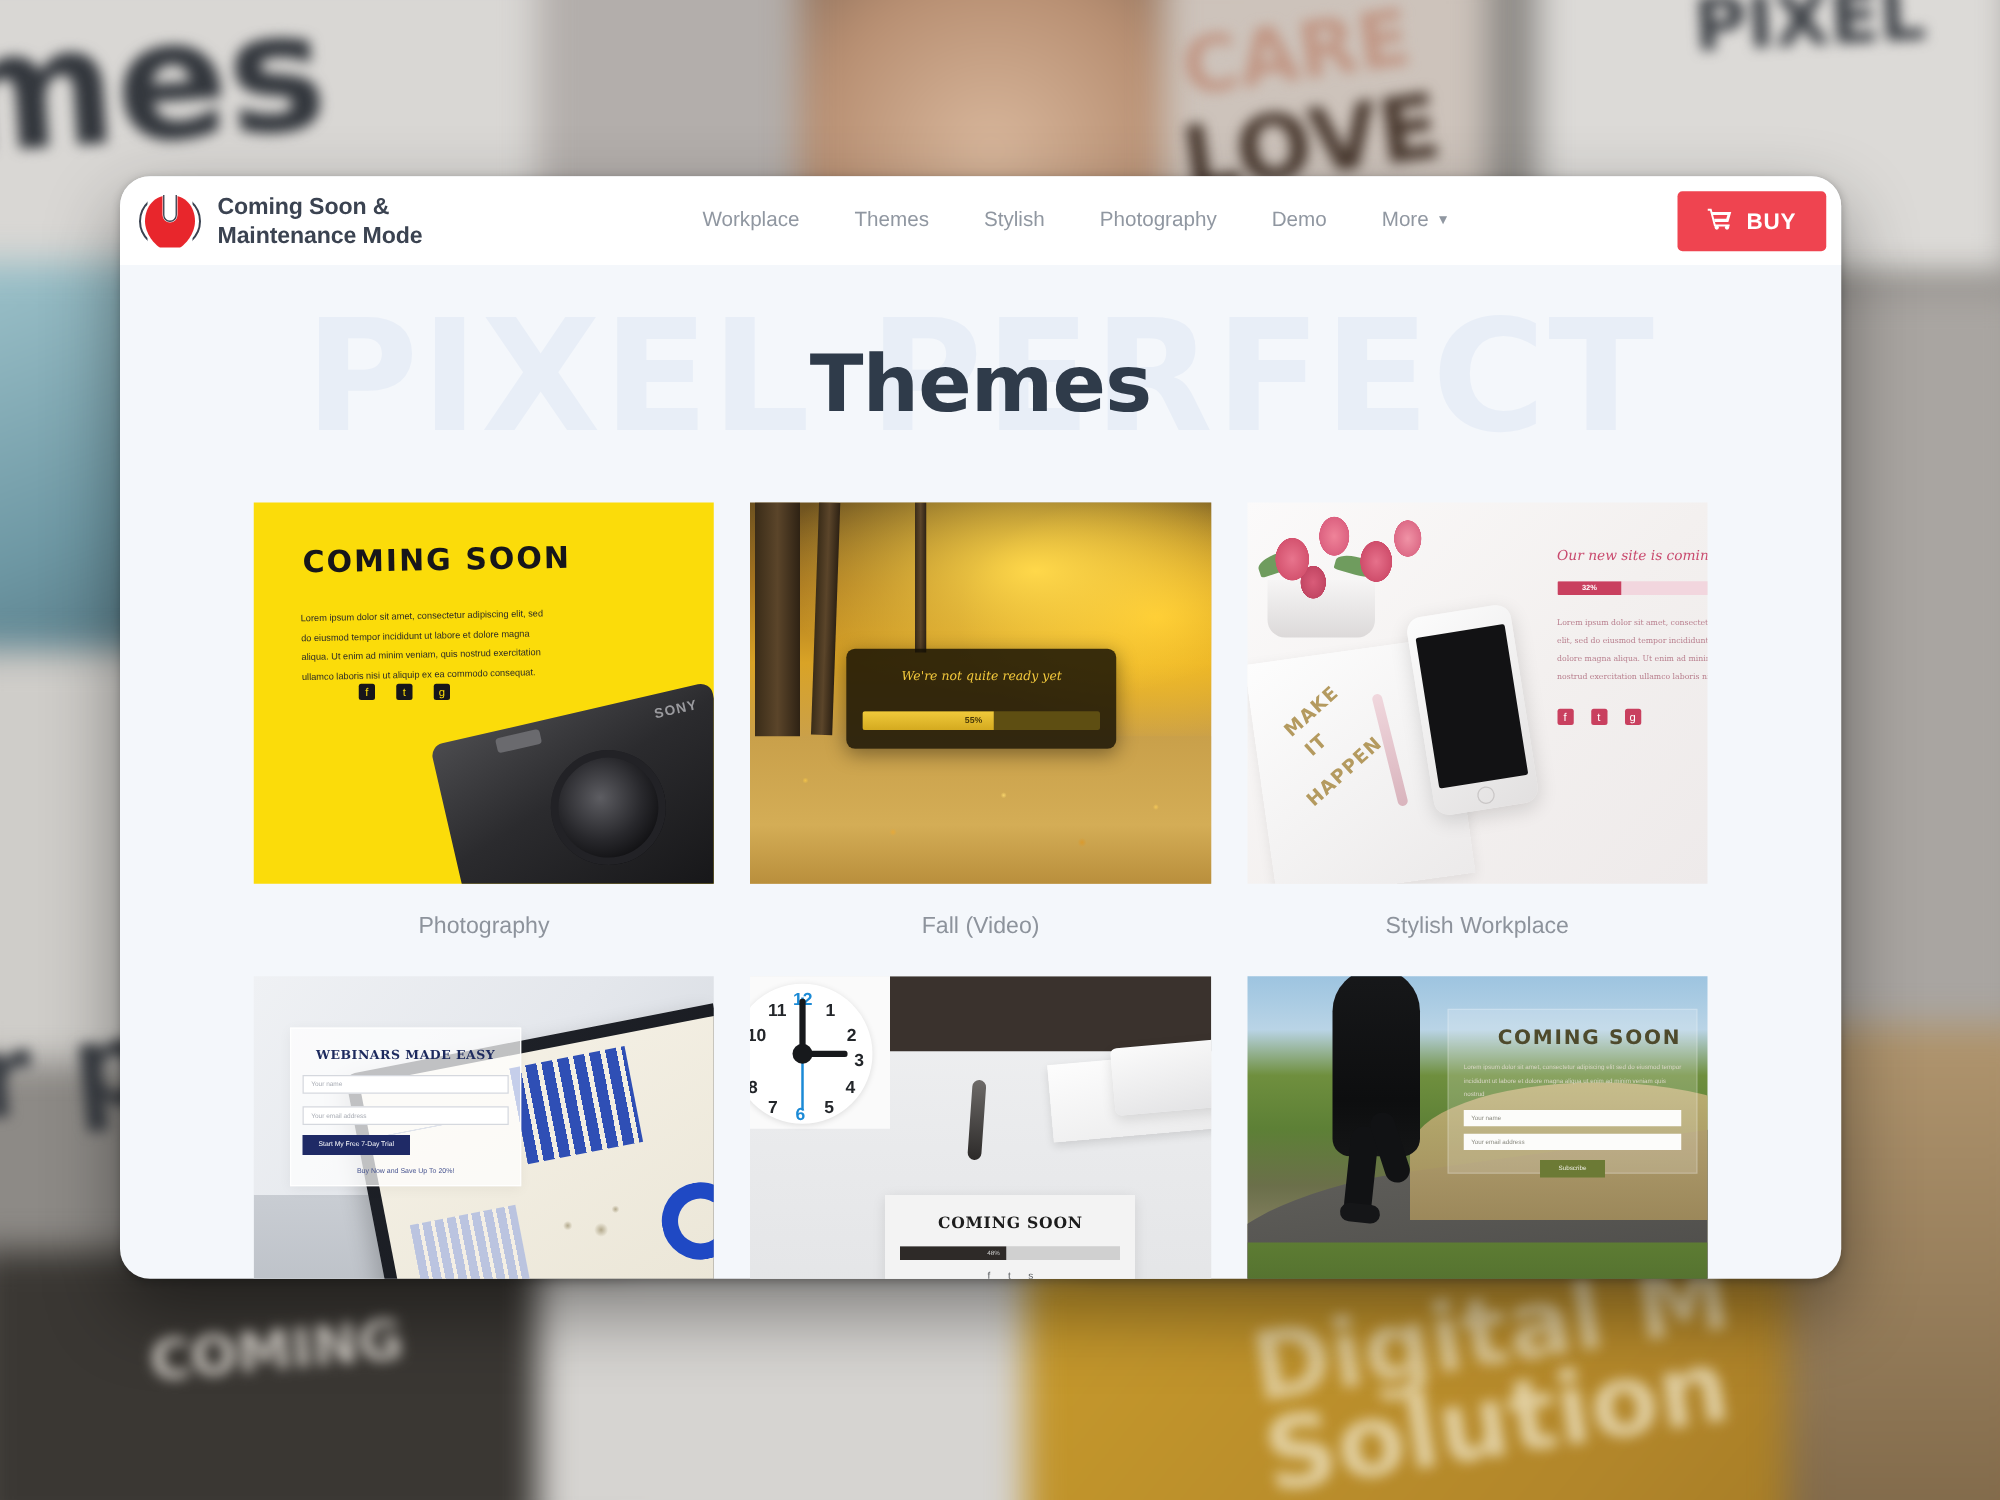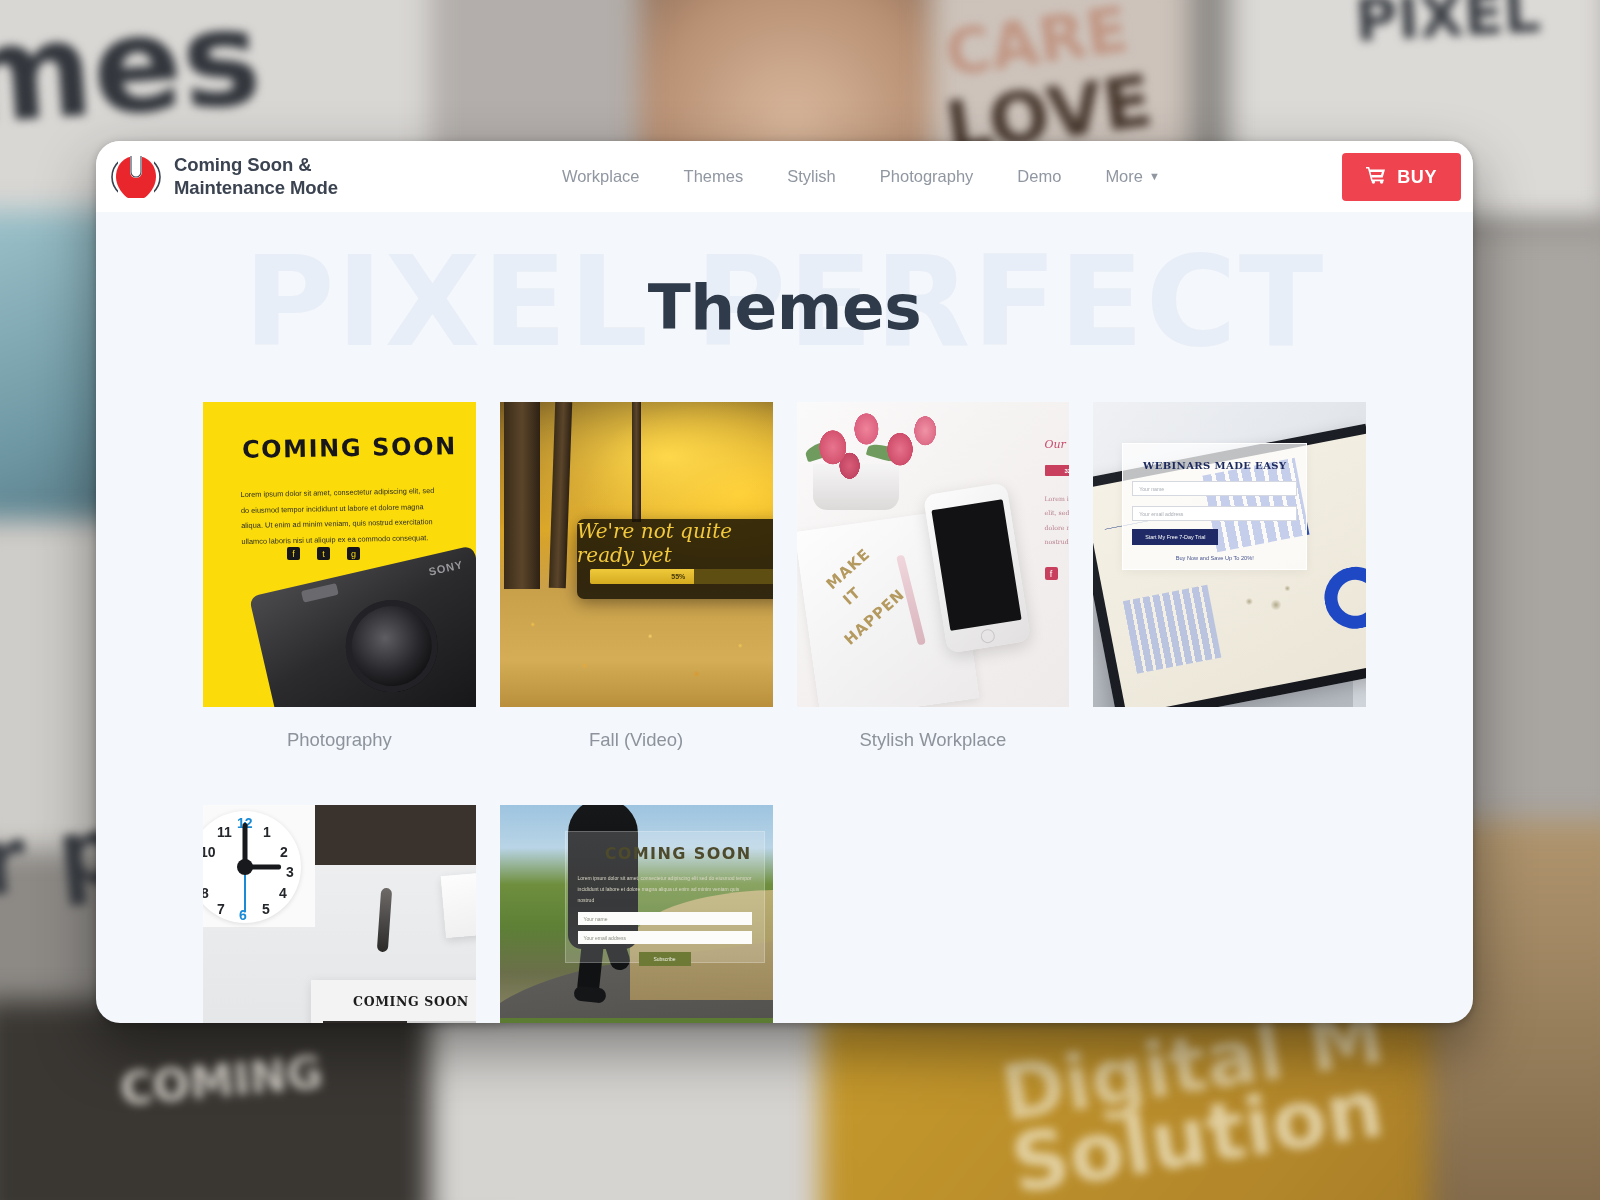--- a/index.html
+++ b/index.html
@@ -149,24 +149,23 @@
     font-weight: 700;
     color: #2f3b4a;
     letter-spacing: -.5px;
     font-family: "DejaVu Sans", sans-serif;
   }
 
   
   .grid {
     padding: 0 107px;
     display: grid;
-    grid-template-columns: repeat(4, 1fr);
+    grid-template-columns: repeat(3, 1fr);
     column-gap: 29px;
     row-gap: 0;
-    gap: 24px;
   }
   .card { }
   .thumb {
     position: relative;
     width: 100%;
     height: 305px;
     overflow: hidden;
     background: #ddd;
     cursor: pointer;
   }
@@ -236,22 +235,22 @@
       radial-gradient(circle 6px at 72% 72%, #d99a2f 0%, transparent 60%),
       radial-gradient(circle 4px at 88% 48%, #f2c657 0%, transparent 60%),
       linear-gradient(180deg, #c9a04a 0%, #d4ad56 60%, #b98f3c 100%);
   }
   .t2 .panel {
     position: absolute; left: 77px; top: 117px; width: 216px; height: 80px;
     background: rgba(20,15,4,.84); border-radius: 7px;
     box-shadow: 0 4px 16px rgba(0,0,0,.4);
   }
   .t2 .panel .ph {
-    text-align: left; color: #f2c83c; font-size: 20px; font-style: italic;
-    font-family: "DejaVu Serif", serif;
+    text-align: center; color: #f2c83c; font-size: 10px; font-style: italic;
+    margin-top: 17px; font-family: "DejaVu Serif", serif;
   }
   .t2 .bar {
     position: absolute; left: 13px; right: 13px; top: 50px; height: 15px;
     background: #5e4e12; border-radius: 2px; overflow: hidden;
   }
   .t2 .bar .fill {
     height: 100%; width: 55%;
     background: linear-gradient(180deg, #f0ca3b, #d4aa1f);
     display: flex; align-items: center; justify-content: flex-end;
   }

